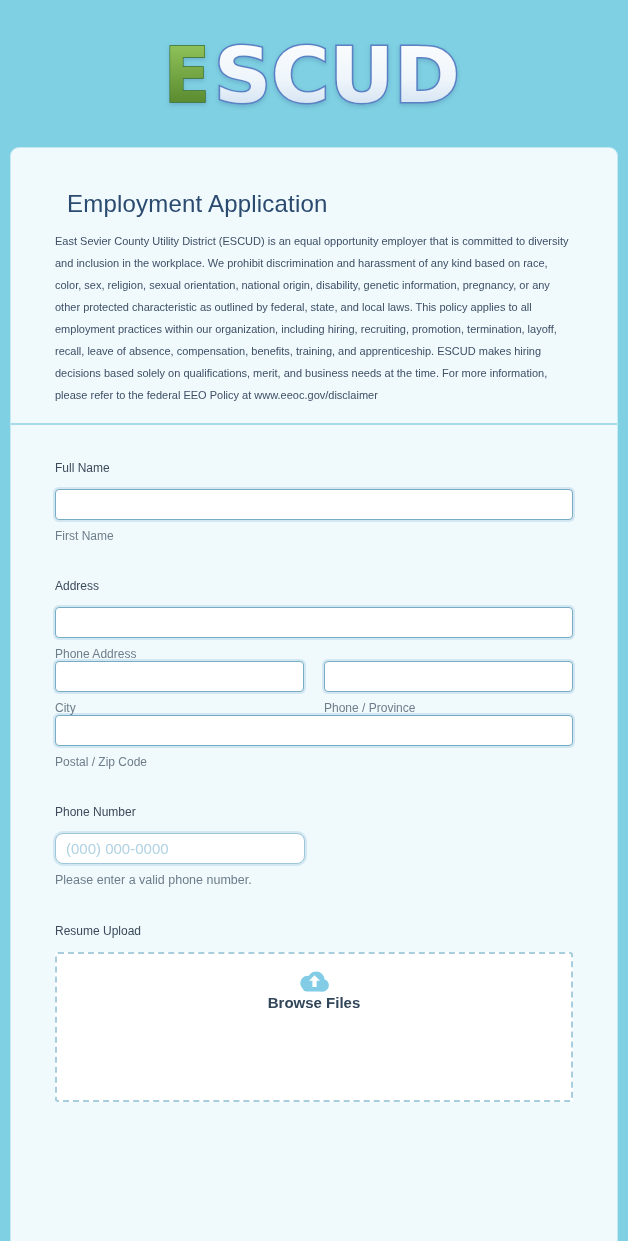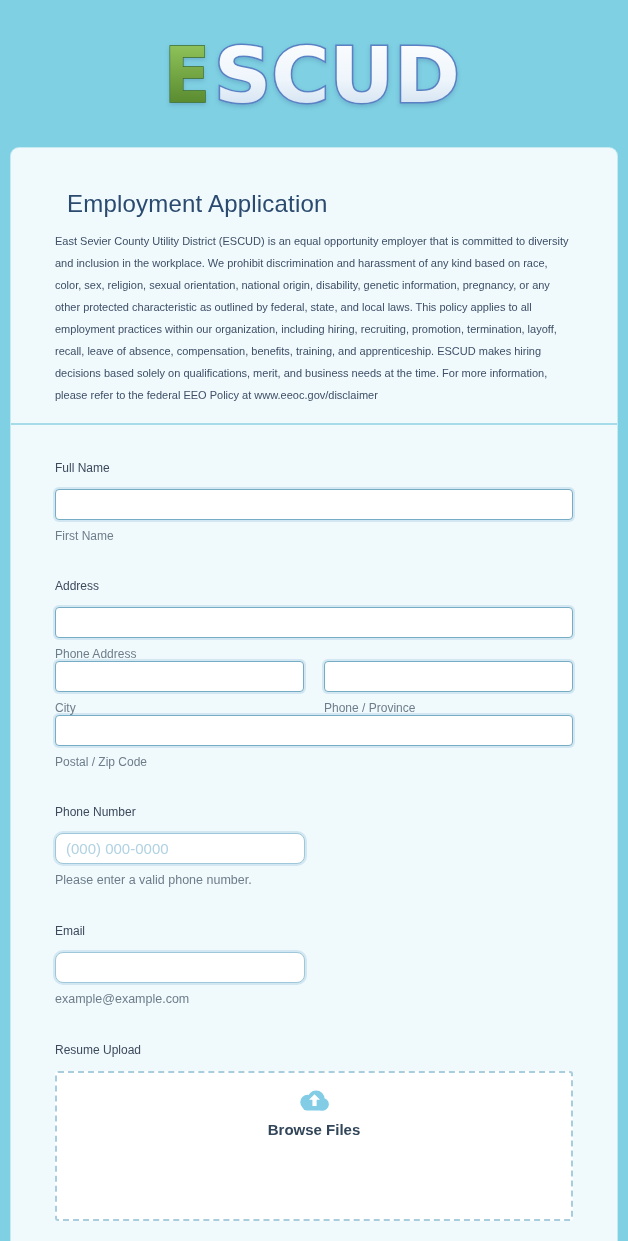--- a/index.html
+++ b/index.html
@@ -85,21 +85,20 @@
   .dropzone {
     background:#ffffff;
     border:2px dashed #a8cddd;
     border-radius:3px;
     height:150px;
     display:flex; flex-direction:column; align-items:center;
     padding-top:14px;
     cursor:pointer;
   }
   .browse-label {
-    margin-top:8px;
     font-size:15px; font-weight:bold;
     color:#32465a;
   }
 </style>
 </head>
 <body>
 
 <div class="page">
 
   <div class="logo-bar">
@@ -162,25 +161,20 @@
           <div class="sublabel">Postal / Zip Code</div>
         </div>
       </div>
 
       <div class="group">
         <div class="field-label">Phone Number</div>
         <input type="text" class="text-input half rounded" placeholder="(000) 000-0000" style="">
         <div class="hint">Please enter a valid phone number.</div>
       </div>
 
-      <div class="group">
-        <div class="field-label">Email</div>
-        <input type="text" class="text-input half rounded" value="" style="">
-        <div class="hint">example@example.com</div>
-      </div>
 
       <div class="group">
         <div class="field-label">Resume Upload</div>
         <div class="dropzone">
           <svg width="36" height="26" viewBox="0 0 34 24" aria-hidden="true">
             <g fill="#82cce5">
               <circle cx="11" cy="14" r="7"></circle>
               <circle cx="19" cy="11" r="8"></circle>
               <circle cx="25" cy="16" r="6"></circle>
               <rect x="6" y="13" width="23" height="9" rx="4.5"></rect>

